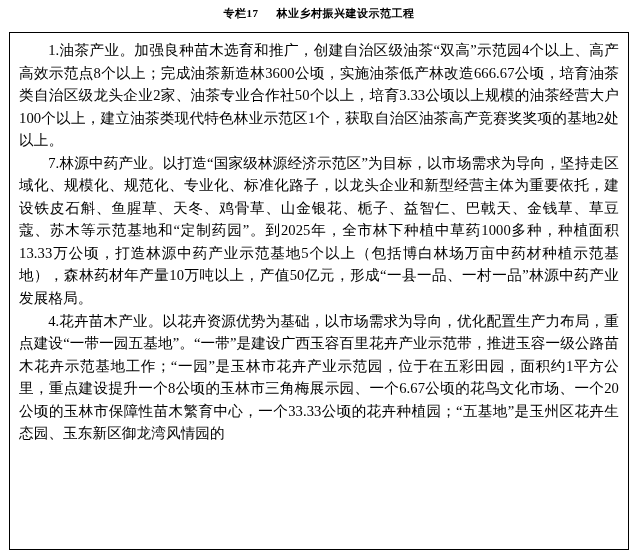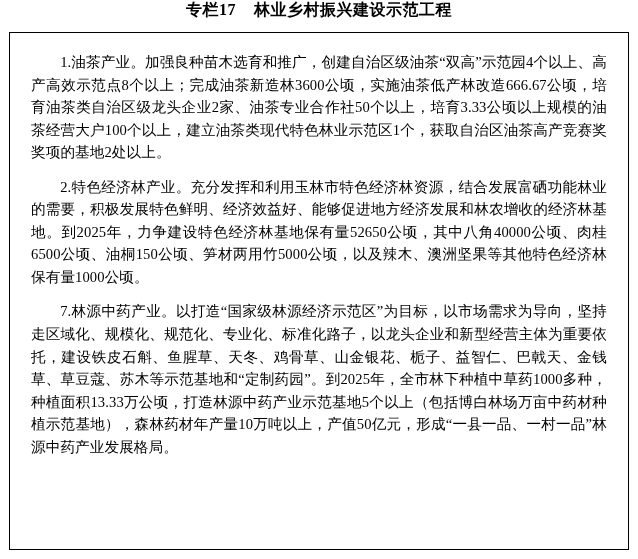--- a/index.html
+++ b/index.html
@@ -15,23 +15,24 @@
     overflow: hidden;
   }
   .page {
     position: relative;
     width: 638px;
     height: 559px;
     box-sizing: border-box;
   }
   .doc-title {
     text-align: center;
-    font-size: 16px;
+    font-size: 11px;
     font-weight: bold;
     letter-spacing: 0.5px;
+    padding-top: 6px;
     padding-bottom: 7px;
     font-family: "Liberation Serif", "DejaVu Serif", serif;
   }
   .title-gap {
     display: inline-block;
     width: 18px;
   }
   .box {
     position: absolute;
     left: 9px;
@@ -42,33 +43,33 @@
     box-sizing: border-box;
     padding: 6px 9px 0 9px;
     overflow: hidden;
   }
   .para {
     font-size: 14.6px;
     line-height: 22.55px;
     text-align: justify;
     text-justify: inter-ideograph;
     text-indent: 2em;
-    margin: 12px;
+    margin: 0;
     letter-spacing: 0.1px;
     font-family: "Liberation Serif", "DejaVu Serif", serif;
   }
 </style>
 </head>
 <body>
 
 <div class="page">
 
   <div class="doc-title">
     <span>专栏17</span><span class="title-gap"></span><span>林业乡村振兴建设示范工程</span>
   </div>
 
   <div class="box">
     <p class="para">1.油茶产业。加强良种苗木选育和推广，创建自治区级油茶“双高”示范园4个以上、高产高效示范点8个以上；完成油茶新造林3600公顷，实施油茶低产林改造666.67公顷，培育油茶类自治区级龙头企业2家、油茶专业合作社50个以上，培育3.33公顷以上规模的油茶经营大户100个以上，建立油茶类现代特色林业示范区1个，获取自治区油茶高产竞赛奖奖项的基地2处以上。</p>
-    <p class="para">2.特色经济林产业。充分发挥和利用玉林市特色经济林资源，结合发展富硒功能林业的需要，积极发展特色鲜明、经济效益好、能够促进地方经济发展和林农增收的经济林基地。到2025年，力争建设特色经济林基地保有量52650公顷，其中八角40000公顷、肉桂6500公顷、油桐150公顷、笋材两用竹5000公顷，以及辣木、澳洲坚果等其他特色经济林保有量1000公顷。</p>
     <p class="para">7.林源中药产业。以打造“国家级林源经济示范区”为目标，以市场需求为导向，坚持走区域化、规模化、规范化、专业化、标准化路子，以龙头企业和新型经营主体为重要依托，建设铁皮石斛、鱼腥草、天冬、鸡骨草、山金银花、栀子、益智仁、巴戟天、金钱草、草豆蔻、苏木等示范基地和“定制药园”。到2025年，全市林下种植中草药1000多种，种植面积13.33万公顷，打造林源中药产业示范基地5个以上（包括博白林场万亩中药材种植示范基地），森林药材年产量10万吨以上，产值50亿元，形成“一县一品、一村一品”林源中药产业发展格局。</p>
+    <p class="para">4.花卉苗木产业。以花卉资源优势为基础，以市场需求为导向，优化配置生产力布局，重点建设“一带一园五基地”。“一带”是建设广西玉容百里花卉产业示范带，推进玉容一级公路苗木花卉示范基地工作；“一园”是玉林市花卉产业示范园，位于在五彩田园，面积约1平方公里，重点建设提升一个8公顷的玉林市三角梅展示园、一个6.67公顷的花鸟文化市场、一个20公顷的玉林市保障性苗木繁育中心，一个33.33公顷的花卉种植园；“五基地”是玉州区花卉生态园、玉东新区御龙湾风情园的</p>
   </div>
 
 </div>
 
 </body></html>

